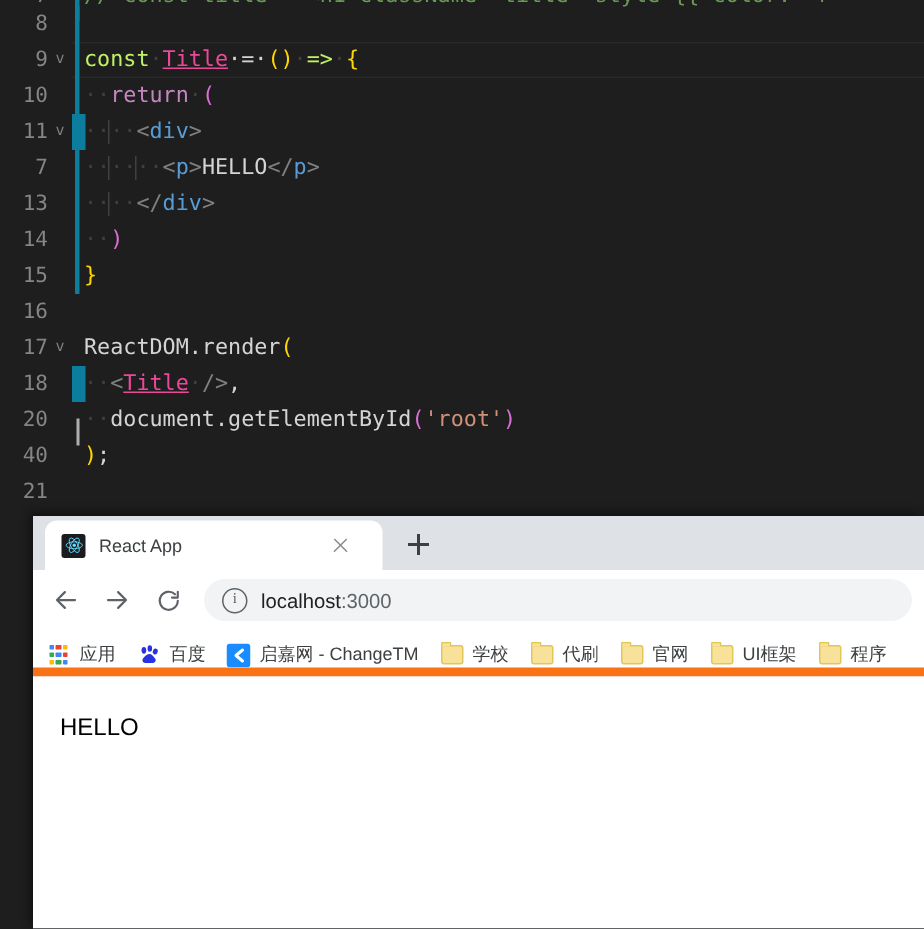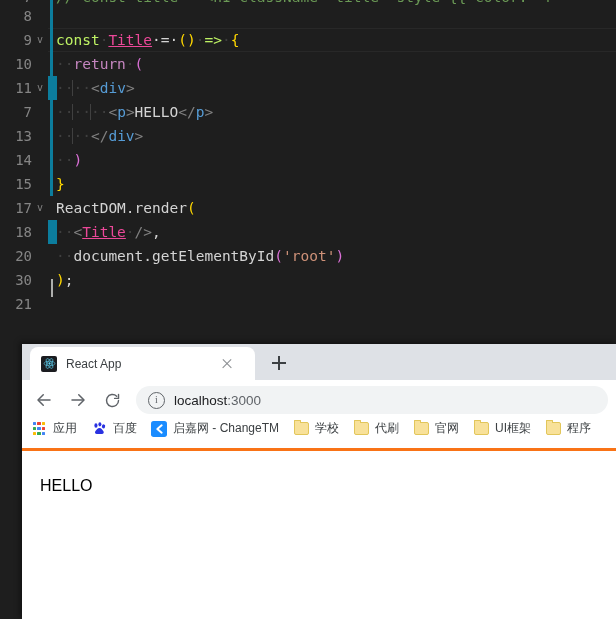--- a/index.html
+++ b/index.html
@@ -231,23 +231,23 @@
     font-size: 13.5px;
     color: #202124;
     white-space: nowrap;
   }
   .url .dim { color: #5f6368; }
 
   .bookmarks {
     height: 31px;
     background: #ffffff;
     display: flex;
-    align-items: flex-start;
+    align-items: flex-end;
     padding-left: 9px;
-    border-bottom: 3px solid #f97316;
+    border-bottom: 6px solid #f97316;
     box-sizing: border-box;
     overflow: hidden;
   }
   .bm {
     display: flex;
     align-items: center;
     margin-right: 14px;
     flex: 0 0 auto;
     white-space: nowrap;
   }
@@ -366,20 +366,25 @@
     <span class="code-txt"><span class="dot">··</span><span class="brc2">)</span></span>
   </div>
 
   <div class="code-line">
     <span class="ln">15</span>
     <span class="fold"></span>
     <span class="dirty"></span>
     <span class="code-txt"><span class="brc">}</span></span>
   </div>
 
+  <div class="code-line">
+    <span class="ln">16</span>
+    <span class="fold"></span>
+    <span class="code-txt"></span>
+  </div>
 
   <div class="code-line">
     <span class="ln">17</span>
     <span class="fold">v</span>
     <span class="code-txt"><span class="plain">ReactDOM</span><span class="punc">.</span><span class="plain">render</span><span class="brc">(</span></span>
   </div>
 
   <div class="code-line">
     <span class="ln">18</span>
     <span class="fold"></span>
@@ -387,21 +392,21 @@
     <span class="code-txt"><span class="dot">··</span><span class="brk">&lt;</span><span class="cls">Title</span><span class="dot">·</span><span class="brk">/&gt;</span><span class="punc">,</span></span>
   </div>
 
   <div class="code-line">
     <span class="ln">20</span>
     <span class="fold"></span>
     <span class="code-txt"><span class="dot">··</span><span class="plain">document</span><span class="punc">.</span><span class="plain">getElementById</span><span class="brc2">(</span><span class="str">'root'</span><span class="brc2">)</span></span>
   </div>
 
   <div class="code-line">
-    <span class="ln">30</span>
+    <span class="ln">40</span>
     <span class="fold"></span>
     <span class="code-txt"><span class="brc">)</span><span class="punc">;</span></span>
   </div>
 
   <div class="code-line">
     <span class="ln">21</span>
     <span class="fold"></span>
     <span class="code-txt"></span>
   </div>
 

